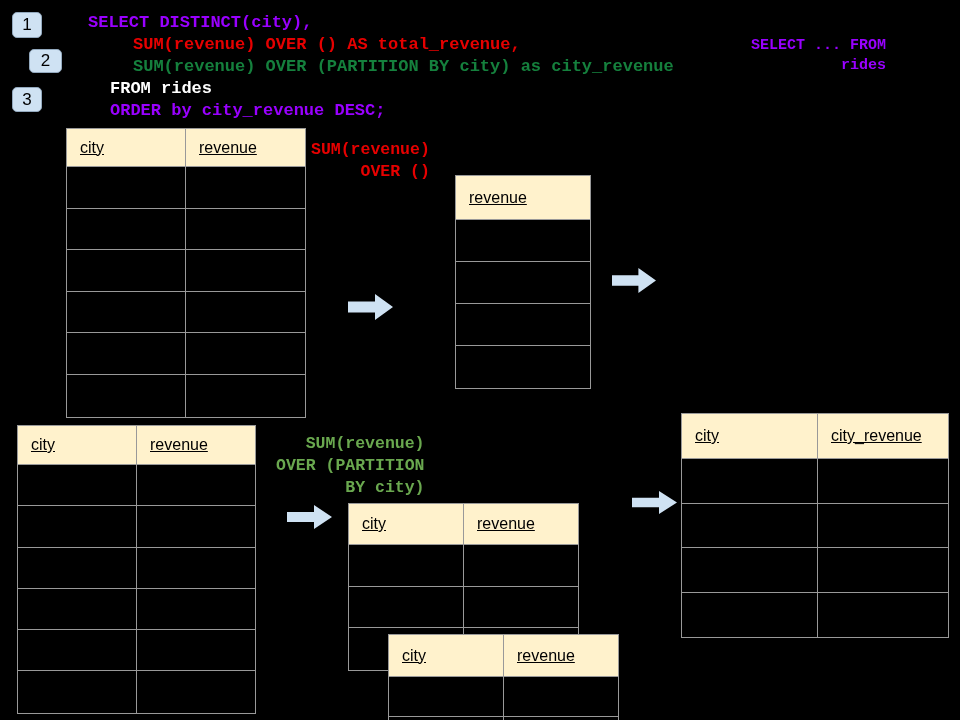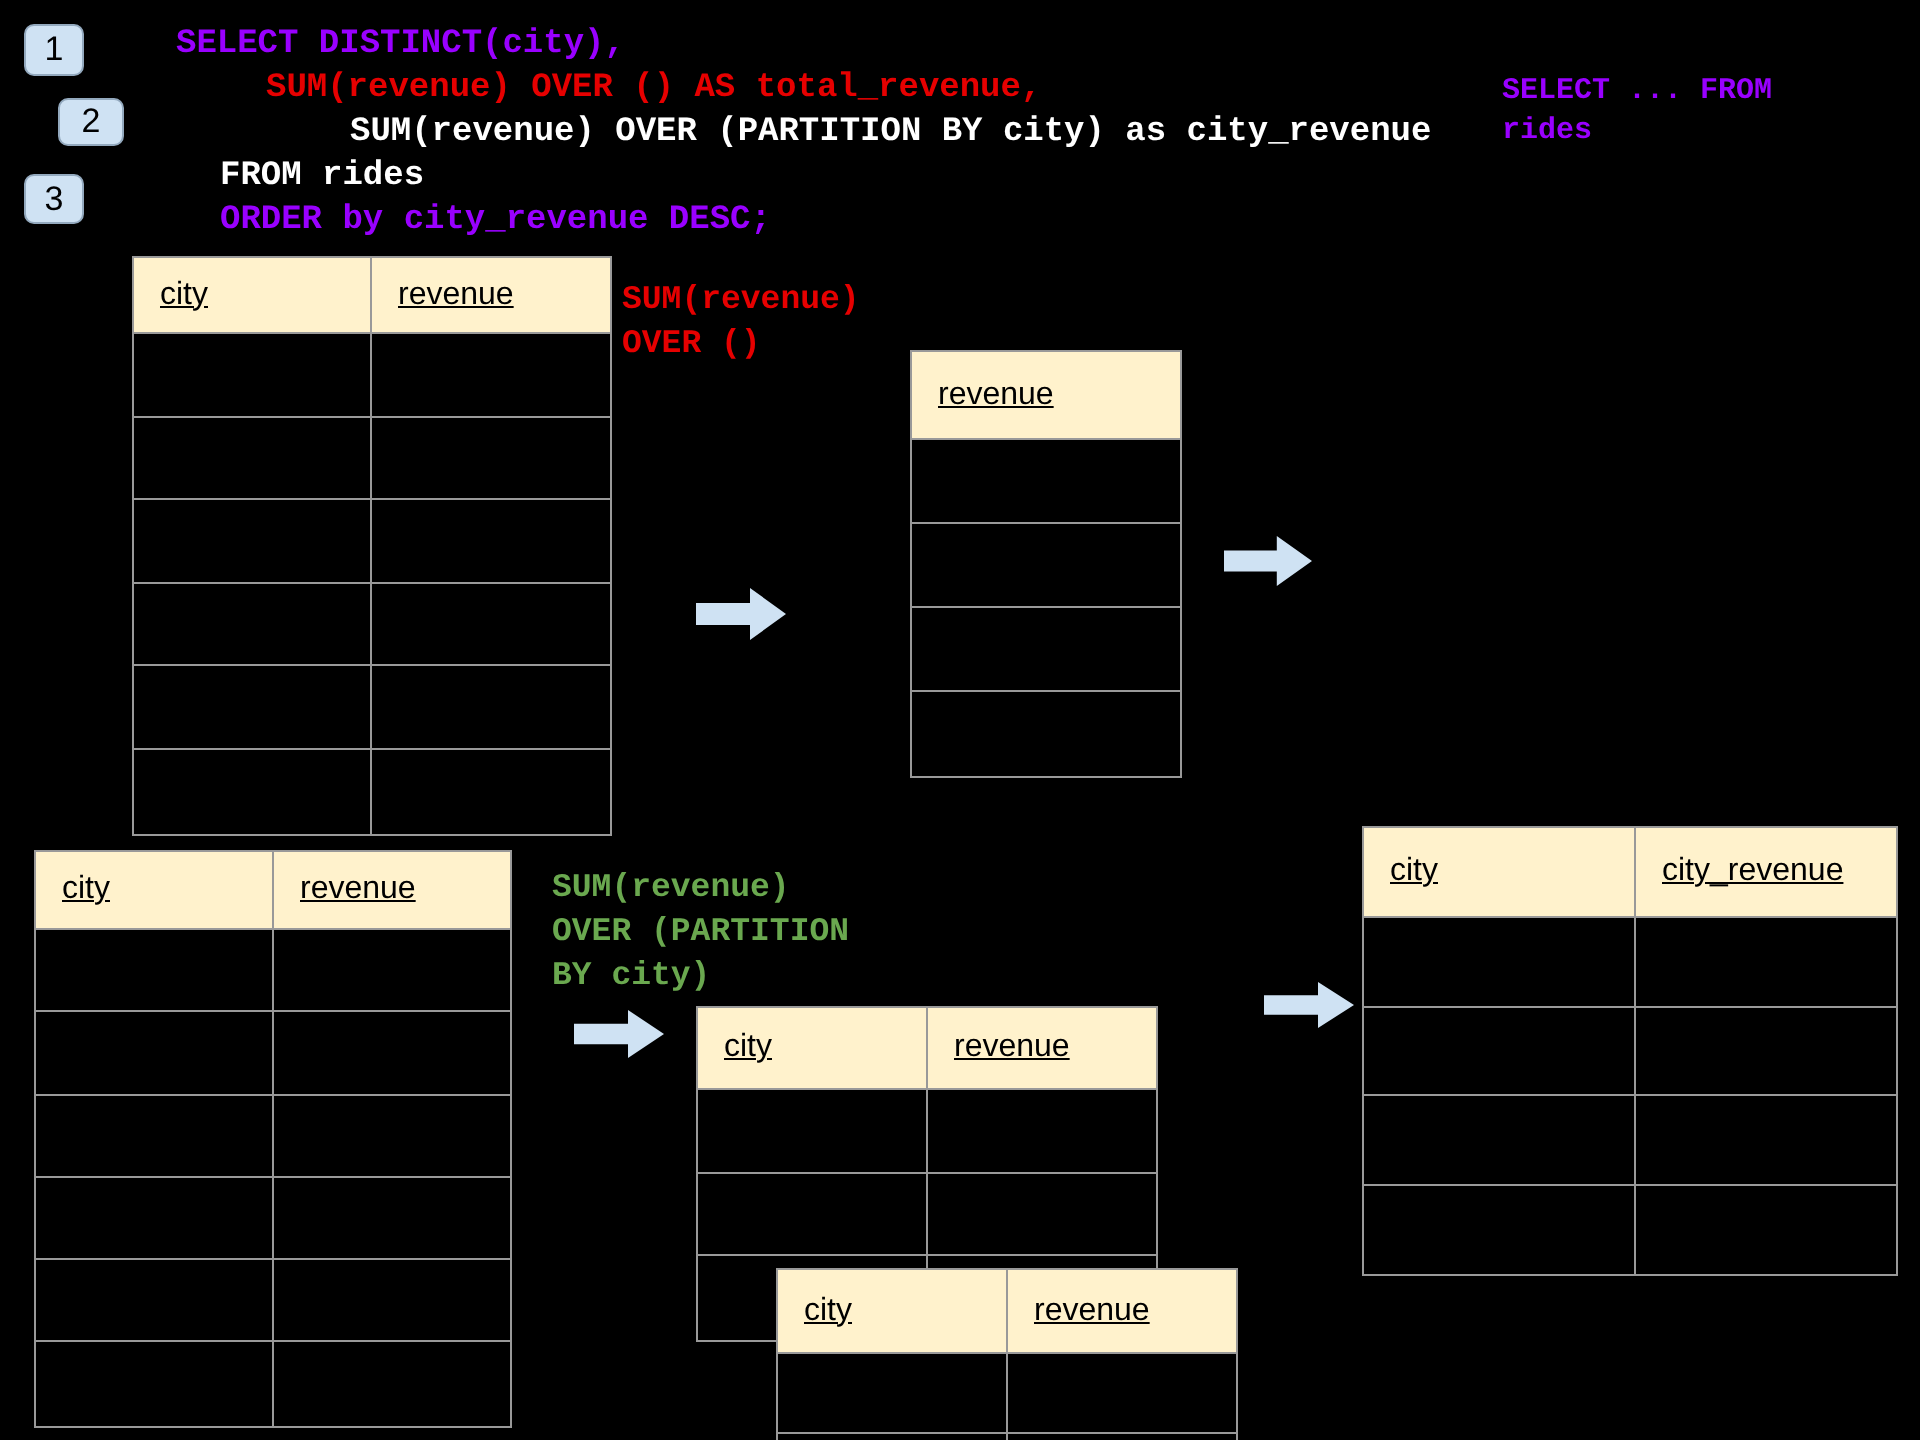--- a/index.html
+++ b/index.html
@@ -31,20 +31,21 @@
   #sql2{left:133px;top:35px}
   #sql3{left:133px;top:57px}
   #sql4{left:110px;top:79px}
   #sql5{left:110px;top:101px}
 
   
   .ann{
     position:absolute;white-space:pre-line;
     font:bold 16.5px "Liberation Mono","DejaVu Sans Mono",monospace;
     line-height:22px;
+    text-align:right;
   }
   #annFrom{left:751px;top:36px;color:var(--purple);font-size:15px;line-height:20px}
   #annTotal{left:311px;top:139px;color:var(--red)}
   #annPartition{left:276px;top:433px;color:var(--green)}
 
   
   .arrow{position:absolute}
   .arrow svg{display:block;width:100%;height:100%}
   .arrow path{fill:var(--arrow,#CFE2F3)}
   #arrow1{left:348px;top:294px;width:45px;height:26px}
@@ -98,21 +99,21 @@
 <body>
 
 <div id="canvas">
 
   <div class="badge" id="badge1">1</div>
   <div class="badge" id="badge2">2</div>
   <div class="badge" id="badge3">3</div>
 
   <div class="code-line" id="sql1" style="color: rgb(153, 0, 255);">SELECT DISTINCT(city),</div>
   <div class="code-line" id="sql2" style="color: rgb(230, 0, 0);">SUM(revenue) OVER () AS total_revenue,</div>
-  <div class="code-line" id="sql3" style="color: #ffffff; margin-left: 42px;">SUM(revenue) OVER (PARTITION BY city) as city_revenue</div>
+  <div class="code-line" id="sql3" style="color: #15803d;">SUM(revenue) OVER (PARTITION BY city) as city_revenue</div>
   <div class="code-line" id="sql4" style="color: #ffffff;">FROM rides</div>
   <div class="code-line" id="sql5" style="color: rgb(153, 0, 255);">ORDER by city_revenue DESC;</div>
 
   <div class="ann" id="annFrom">SELECT ... FROM
 rides</div>
   <div class="ann" id="annTotal">SUM(revenue)
 OVER ()</div>
   <div class="ann" id="annPartition">SUM(revenue)
 OVER (PARTITION
 BY city)</div>

